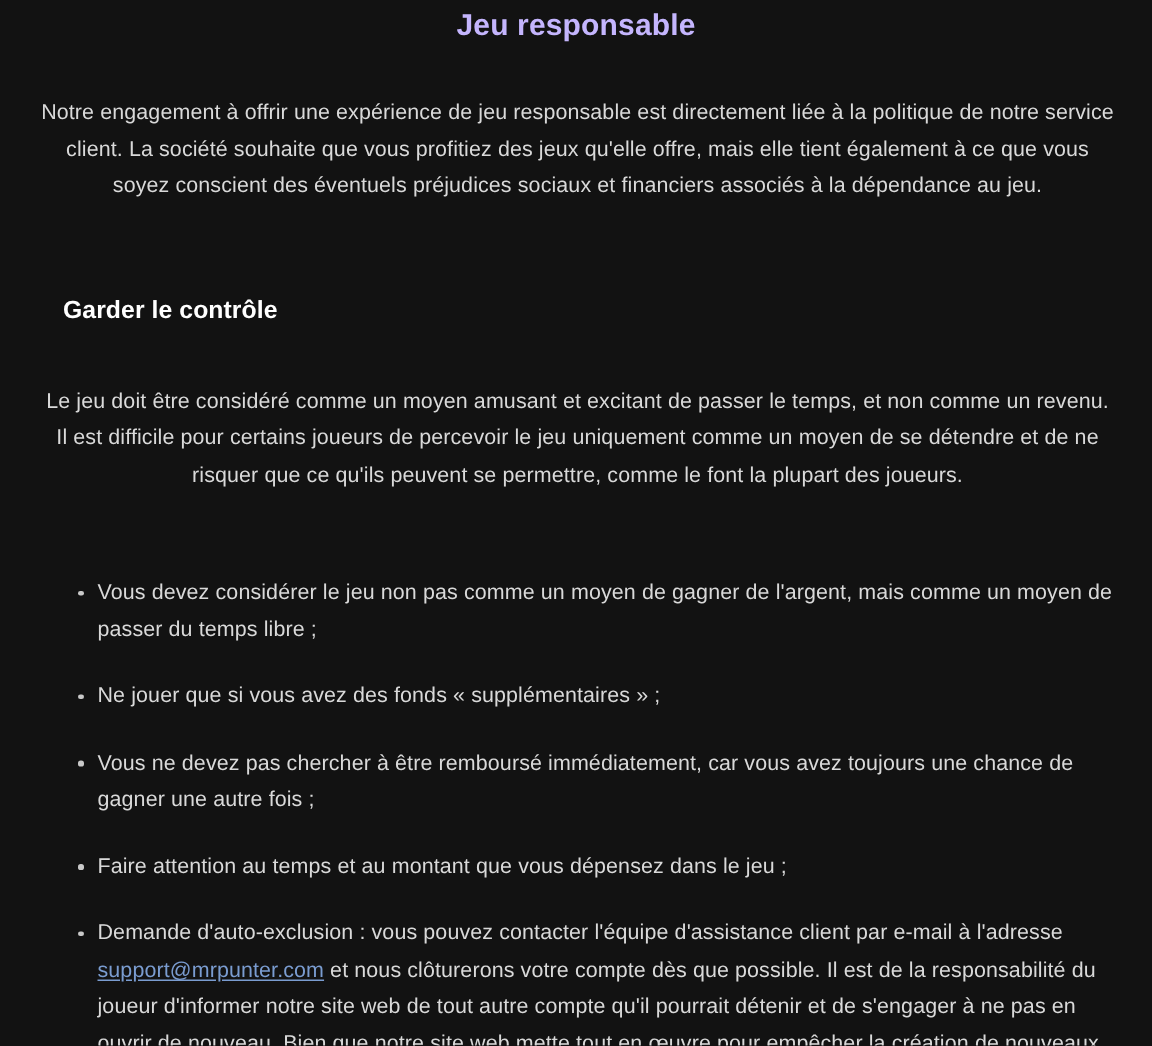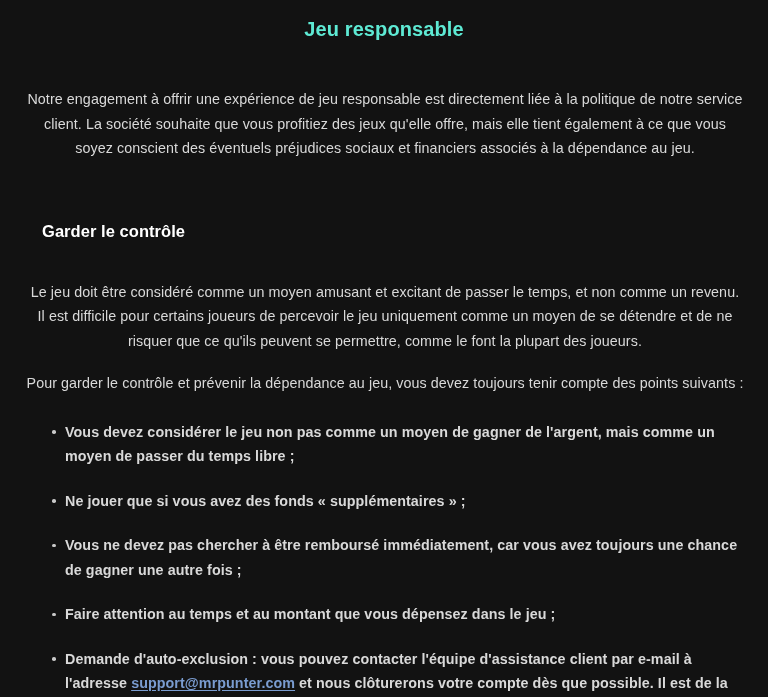--- a/index.html
+++ b/index.html
@@ -15,26 +15,26 @@
     overflow: hidden;
   }
   .page {
     width: 768px;
     min-height: 697px;
     background: #121212;
     box-sizing: border-box;
     padding: 0;
   }
   .page-title {
-    color: #5eead4;
+    color: #c4b5fd;
     font-size: 20px;
     font-weight: bold;
     text-align: center;
     letter-spacing: 0.1px;
-    margin: 12px;
+    margin: 0;
     padding: 5px 26px 0 26px;
     line-height: 24px;
   }
   .content {
     padding: 0 24px 0 26px;
   }
   .section-heading {
     color: #ffffff;
     font-size: 16.5px;
     font-weight: bold;
@@ -62,23 +62,22 @@
     list-style: none;
     margin: 0;
     padding: 0;
   }
   ul.bullet-list > li {
     position: relative;
     color: #d9d9d9;
     font-size: 14.3px;
     line-height: 24.5px;
     padding-left: 19px;
-    margin: 4px 0 20px 0;
+    margin: 16px 0 20px 0;
     letter-spacing: 0.005em;
-    font-weight: bold;
   }
   ul.bullet-list > li:last-child {
     margin-bottom: 0;
   }
   ul.bullet-list > li::before {
     content: "";
     position: absolute;
     left: 6px;
     top: 10.5px;
     width: 3.5px;
@@ -111,21 +110,20 @@
     <div class="spacer-after-intro"></div>
 
     <h2 class="section-heading">Garder le contrôle</h2>
 
     <div class="spacer-after-heading"></div>
 
     <p class="body-text">Le jeu doit être considéré comme un moyen amusant et excitant de passer le temps, et non comme un revenu. Il est difficile pour certains joueurs de percevoir le jeu uniquement comme un moyen de se détendre et de ne risquer que ce qu'ils peuvent se permettre, comme le font la plupart des joueurs.</p>
 
     <div class="spacer-between-paras"></div>
 
-    <p class="body-text">Pour garder le contrôle et prévenir la dépendance au jeu, vous devez toujours tenir compte des points suivants :</p>
 
     <div class="spacer-before-list"></div>
 
     <div class="list-wrap">
       <ul class="bullet-list">
         <li>Vous devez considérer le jeu non pas comme un moyen de gagner de l'argent, mais comme un moyen de passer du temps libre ;</li>
         <li>Ne jouer que si vous avez des fonds « supplémentaires » ;</li>
         <li>Vous ne devez pas chercher à être remboursé immédiatement, car vous avez toujours une chance de gagner une autre fois ;</li>
         <li>Faire attention au temps et au montant que vous dépensez dans le jeu ;</li>
         <li><span>Demande d'auto-exclusion : vous pouvez contacter l'équipe d'assistance client par e-mail à l'adresse </span><a class="email-link" href="#">support@mrpunter.com</a><span> et nous clôturerons votre compte dès que possible. Il est de la responsabilité du joueur d'informer notre site web de tout autre compte qu'il pourrait détenir et de s'engager à ne pas en ouvrir de nouveau. Bien que notre site web mette tout en œuvre pour empêcher la création de nouveaux comptes, il incombe au joueur de s'assurer qu'aucun autre compte ne soit ouvert. Notre site web ne peut être tenu responsable des pertes potentielles subies sur d'autres comptes.</span></li>

